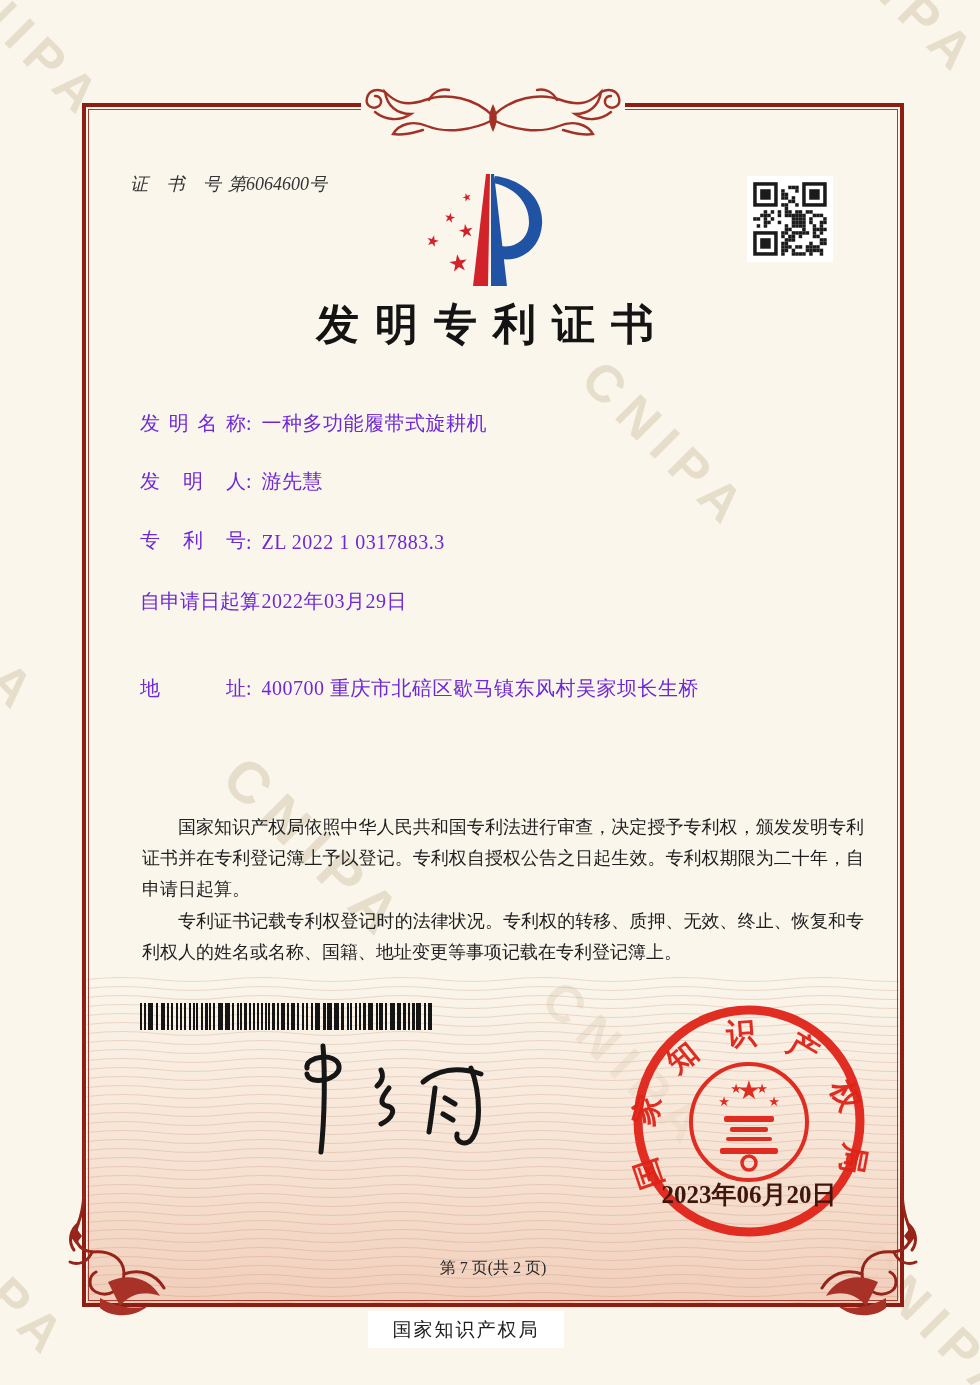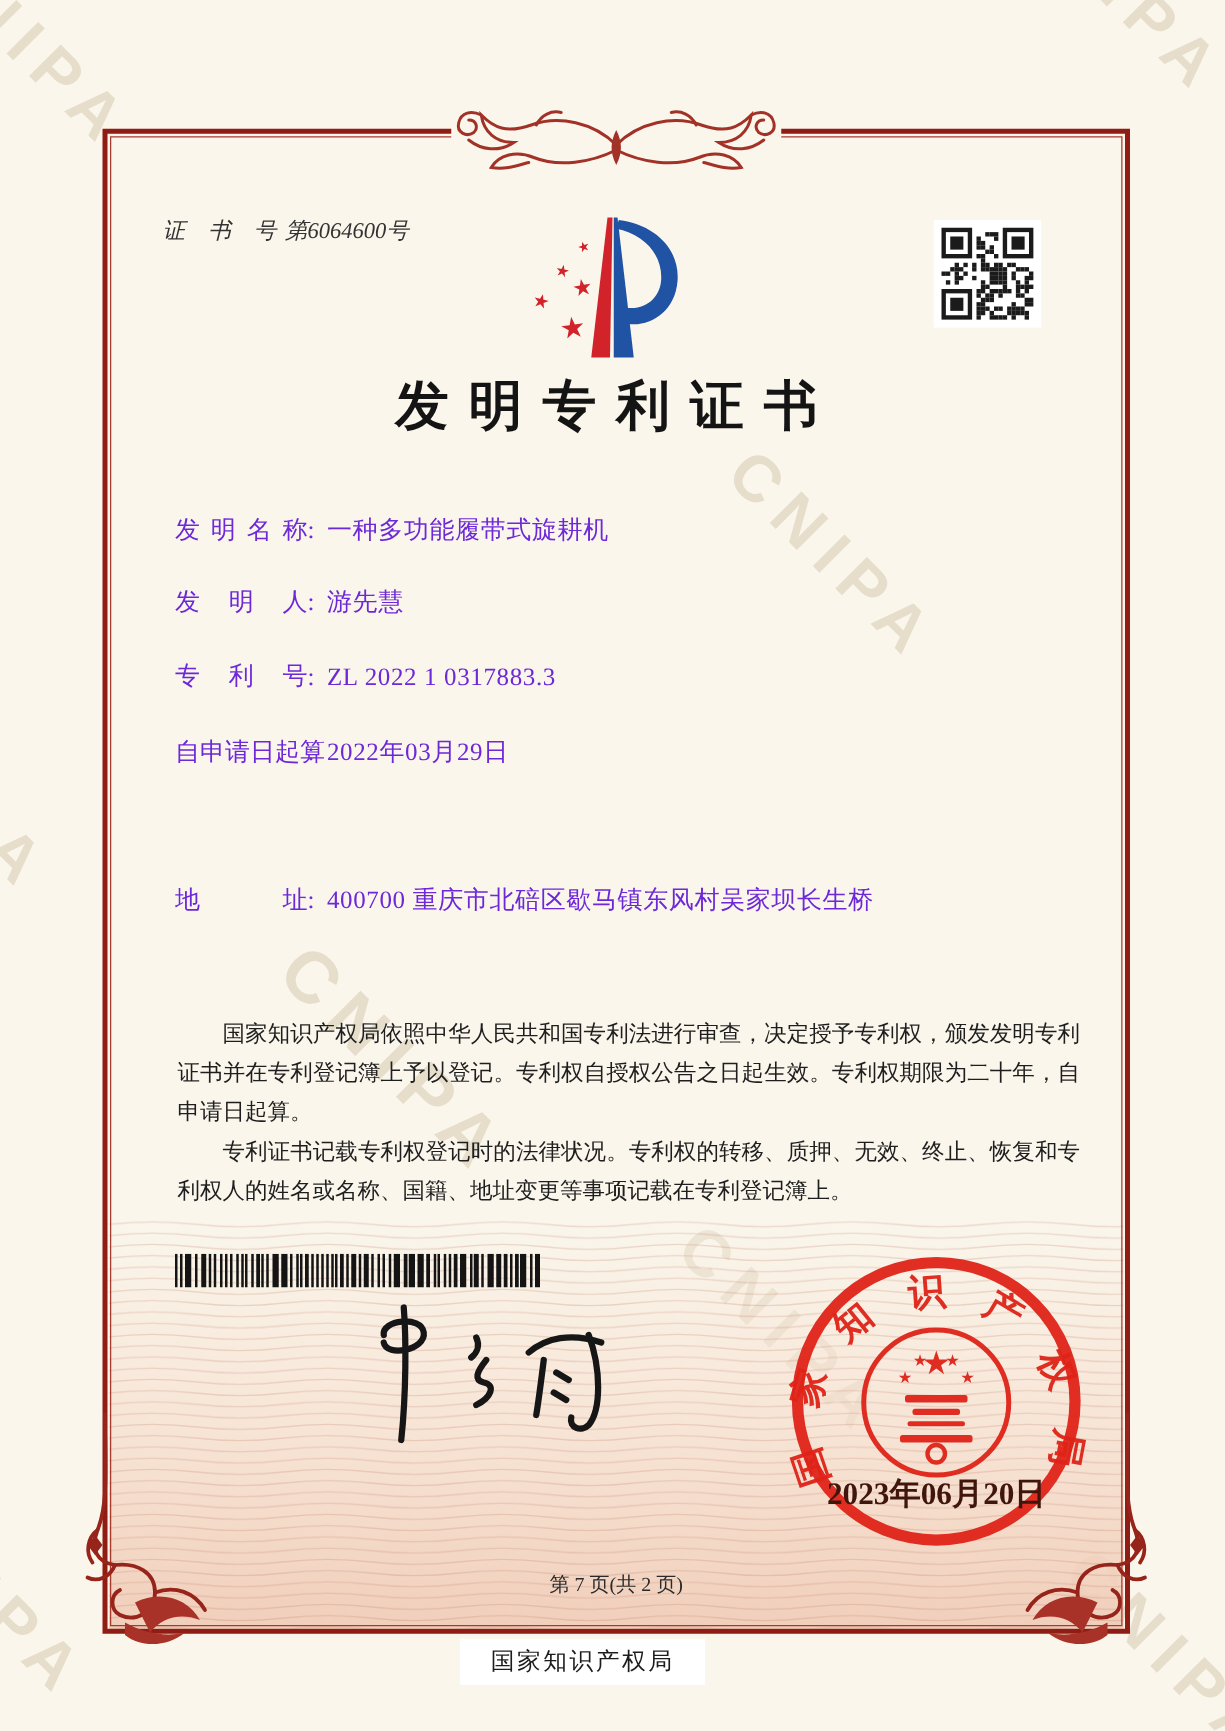--- a/index.html
+++ b/index.html
@@ -317,21 +317,21 @@
   </div>
   <div class="field-row" style="top:468px;">
     <span class="fl">发明人</span><span class="colon">:</span><span class="fv">游先慧</span>
   </div>
   <div class="field-row" style="top:527px;">
     <span class="fl">专利号</span><span class="colon">:</span><span class="fv">ZL 2022 1 0317883.3</span>
   </div>
   <div class="field-row" style="top:588px;">
     <span class="fl">自申请日起算</span><span class="colon">:</span><span class="fv">2022年03月29日</span>
   </div>
-  <div class="field-row" style="top:706px;font-family:Liberation Serif, serif;">
+  <div class="field-row" style="top:675px;font-family:Liberation Serif, serif;">
     <span class="fl">地址</span><span class="colon">:</span><span class="fv">400700 重庆市北碚区歇马镇东风村吴家坝长生桥</span>
   </div>
 
   <div class="legal">
     <p>国家知识产权局依照中华人民共和国专利法进行审查，决定授予专利权，颁发发明专利证书并在专利登记簿上予以登记。专利权自授权公告之日起生效。专利权期限为二十年，自申请日起算。</p>
     <p>专利证书记载专利权登记时的法律状况。专利权的转移、质押、无效、终止、恢复和专利权人的姓名或名称、国籍、地址变更等事项记载在专利登记簿上。</p>
   </div>
 
   <div id="barcode"><span style="width:2px;margin-right:1.5px"></span><span style="width:2px;margin-right:2.5px"></span><span style="width:5px;margin-right:2.5px"></span><span style="width:2px;margin-right:3px"></span><span style="width:4px;margin-right:2.5px"></span><span style="width:2px;margin-right:2px"></span><span style="width:2px;margin-right:3px"></span><span style="width:2px;margin-right:1.5px"></span><span style="width:2px;margin-right:2px"></span><span style="width:2px;margin-right:3px"></span><span style="width:2px;margin-right:2px"></span><span style="width:2px;margin-right:1.5px"></span><span style="width:2px;margin-right:3px"></span><span style="width:2px;margin-right:1.5px"></span><span style="width:3px;margin-right:1.5px"></span><span style="width:2px;margin-right:2px"></span><span style="width:2px;margin-right:3px"></span><span style="width:5px;margin-right:1.5px"></span><span style="width:5px;margin-right:2px"></span><span style="width:2px;margin-right:3px"></span><span style="width:2px;margin-right:1.5px"></span><span style="width:2px;margin-right:2px"></span><span style="width:3px;margin-right:1.5px"></span><span style="width:2px;margin-right:2.5px"></span><span style="width:2px;margin-right:1.5px"></span><span style="width:2px;margin-right:2.5px"></span><span style="width:2px;margin-right:1.5px"></span><span style="width:2px;margin-right:1.5px"></span><span style="width:2px;margin-right:2px"></span><span style="width:3px;margin-right:2px"></span><span style="width:2px;margin-right:1.5px"></span><span style="width:4px;margin-right:2.5px"></span><span style="width:2px;margin-right:1.5px"></span><span style="width:4px;margin-right:2.5px"></span><span style="width:2px;margin-right:2.5px"></span><span style="width:2px;margin-right:2.5px"></span><span style="width:2px;margin-right:3px"></span><span style="width:2px;margin-right:1.5px"></span><span style="width:5px;margin-right:3px"></span><span style="width:3px;margin-right:1.5px"></span><span style="width:5px;margin-right:2px"></span><span style="width:5px;margin-right:1.5px"></span><span style="width:3px;margin-right:3px"></span><span style="width:2px;margin-right:1.5px"></span><span style="width:2px;margin-right:3px"></span><span style="width:2px;margin-right:1.5px"></span><span style="width:2px;margin-right:2px"></span><span style="width:3px;margin-right:2px"></span><span style="width:5px;margin-right:3px"></span><span style="width:2px;margin-right:1.5px"></span><span style="width:4px;margin-right:1.5px"></span><span style="width:2px;margin-right:3px"></span><span style="width:5px;margin-right:2.5px"></span><span style="width:4px;margin-right:1.5px"></span><span style="width:3px;margin-right:2.5px"></span><span style="width:2px;margin-right:1.5px"></span><span style="width:3px;margin-right:1.5px"></span><span style="width:5px;margin-right:2.5px"></span><span style="width:2px;margin-right:2px"></span><span style="width:5px;margin-right:3px"></span></div>
 

